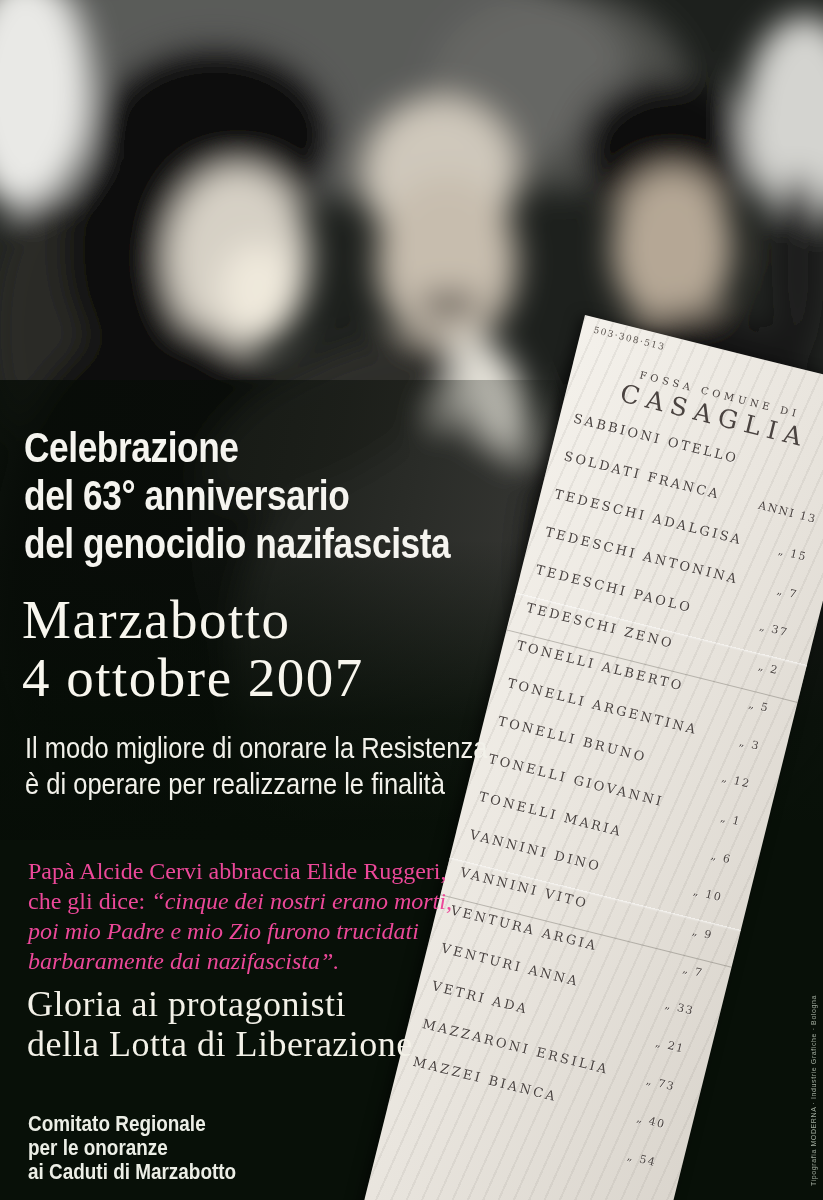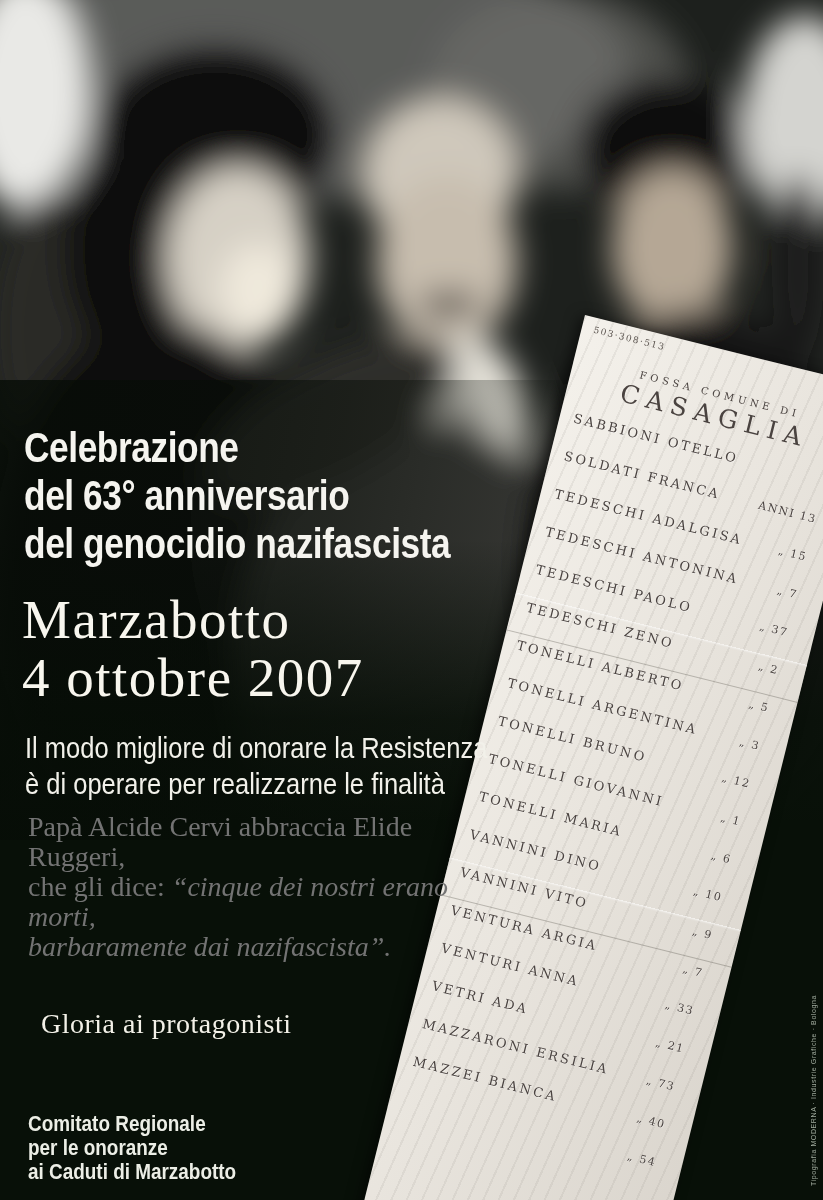--- a/index.html
+++ b/index.html
@@ -14,25 +14,25 @@
   #left-wash{position:absolute;left:0;top:380px;width:560px;height:460px;z-index:2;
     background:linear-gradient(100deg,rgba(6,12,6,.8) 0%,rgba(6,12,6,.45) 55%,rgba(6,12,6,0) 100%);}
   
   .txt{position:absolute;z-index:5;color:#f5f4ef;}
   #headline{left:24px;top:424px;font-size:42px;font-weight:bold;line-height:48px;
     transform:scaleX(.84);transform-origin:left top;letter-spacing:-.5px;}
   #title{left:22px;top:583px;font-family:"Liberation Serif",serif;font-size:55px;
     line-height:58px;letter-spacing:1.5px;color:#f8f6ee;margin-top:8px;}
   #subtitle{left:25px;top:730px;font-size:29px;font-weight:normal;line-height:36px;
     transform:scaleX(.88);transform-origin:left top;color:#f2f1ea;}
-  #caption{left:28px;top:812px;font-family:"Liberation Serif",serif;font-size:28px;
-    line-height:30px;color:#737373;max-width:470px;}
+  #caption{left:28px;top:856px;font-family:"Liberation Serif",serif;font-size:24px;
+    line-height:30px;color:#ec4899;max-width:470px;}
   #caption .it{font-style:italic;}
-  #glory{left:41px;top:984px;font-family:"Liberation Serif",serif;font-size:28px;
-    line-height:40px;color:#f3f1e8;letter-spacing:.5px;margin-top:20px;}
+  #glory{left:27px;top:984px;font-family:"Liberation Serif",serif;font-size:36px;
+    line-height:40px;color:#f3f1e8;letter-spacing:.5px;}
   #committee{left:28px;top:1112px;font-size:22px;font-weight:bold;line-height:24px;
     transform:scaleX(.86);transform-origin:left top;color:#eceee6;}
   #printer-credit{right:6px;bottom:14px;writing-mode:vertical-rl;transform:rotate(180deg);
     font-size:7px;letter-spacing:.6px;color:#b9c4b6;opacity:.85;}
   
   #plaque{
     position:absolute;left:585px;top:315px;width:300px;height:935px;z-index:4;
     transform:rotate(14deg);transform-origin:top left;
     background:
       repeating-linear-gradient(100deg,rgba(120,115,108,.10) 0 2px,rgba(255,255,255,0) 2px 14px),
@@ -196,25 +196,27 @@
   </div>
 
   <div id="subtitle" class="txt">
     <div>Il modo migliore di onorare la Resistenza</div>
     <div>è di operare per realizzarne le finalità</div>
   </div>
 
   <div id="caption" class="txt">
     <div>Papà Alcide Cervi abbraccia Elide Ruggeri,</div>
     <div><span>che gli dice: </span><span class="it">“cinque dei nostri erano morti,</span></div>
+    <div class="it">poi mio Padre e mio Zio furono trucidati</div>
     <div class="it">barbaramente dai nazifascista”.</div>
   </div>
 
   <div id="glory" class="txt">
     <div>Gloria ai protagonisti</div>
+    <div>della Lotta di Liberazione</div>
   </div>
 
   <div id="committee" class="txt">
     <div>Comitato Regionale</div>
     <div>per le onoranze</div>
     <div>ai Caduti di Marzabotto</div>
   </div>
 
   <div id="printer-credit" class="txt">Tipografia MODERNA · Industrie Grafiche · Bologna</div>
 

